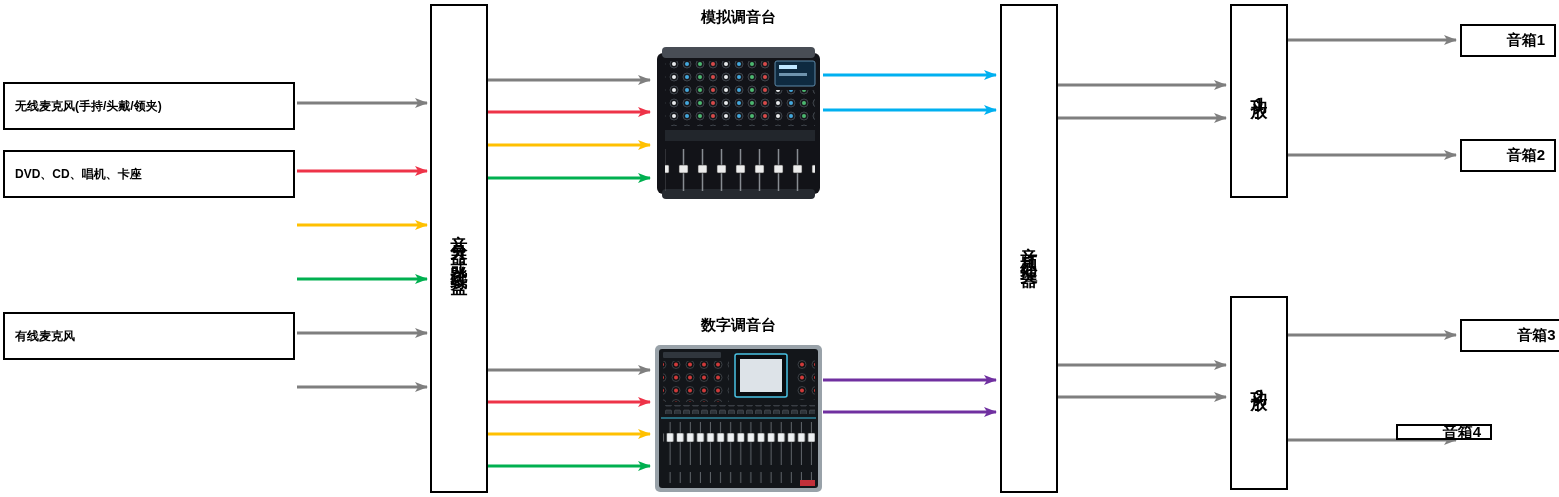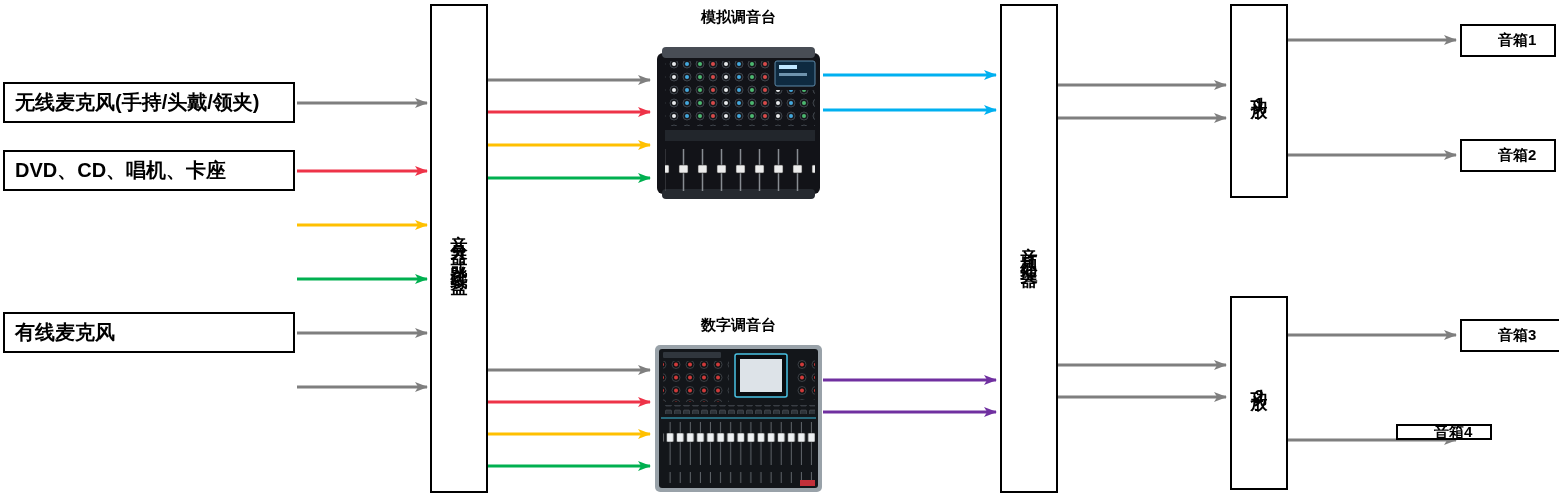--- a/index.html
+++ b/index.html
@@ -1,25 +1,25 @@
 <!DOCTYPE html>
 <html><head>
 <meta charset="utf-8">
 <style>
   * { margin:0; padding:0; box-sizing:border-box; }
   html,body { background:#ffffff; }
   body { font-family:"Liberation Sans","DejaVu Sans",sans-serif; color:#000; }
   .canvas { position:relative; width:1559px; height:497px; background:#fff; overflow:hidden; }
   .layer { position:absolute; left:0; top:0; width:100%; height:100%; pointer-events:none; }
   .box { position:absolute; border:2px solid #000; background:#fff; display:flex; align-items:center; }
-  .src { left:3px; width:292px; height:41px; padding-left:10px; font-size:20px; font-weight:700; white-space:nowrap; }
+  .src { left:3px; width:292px; height:48px; padding-left:10px; font-size:12px; font-weight:700; white-space:nowrap; }
   .vcol { justify-content:center; }
   .vtext { writing-mode:vertical-rl; text-orientation:mixed; font-size:17px; font-weight:700; letter-spacing:6px; }
   .vtext.upright { text-orientation:upright; }
-  .spk { justify-content:flex-start; font-size:15px; font-weight:700;padding-left:36px; }
+  .spk { justify-content:center; font-size:15px; font-weight:700;padding-left:36px; }
   .mixer { position:absolute; }
   .mixer-title { position:absolute; width:167px; text-align:center; font-size:15px; font-weight:700; }
 </style>
 </head>
 <body>
 
 <div class="canvas">
 
   <svg class="layer" width="1559" height="497" viewBox="0 0 1559 497">
     <defs>

